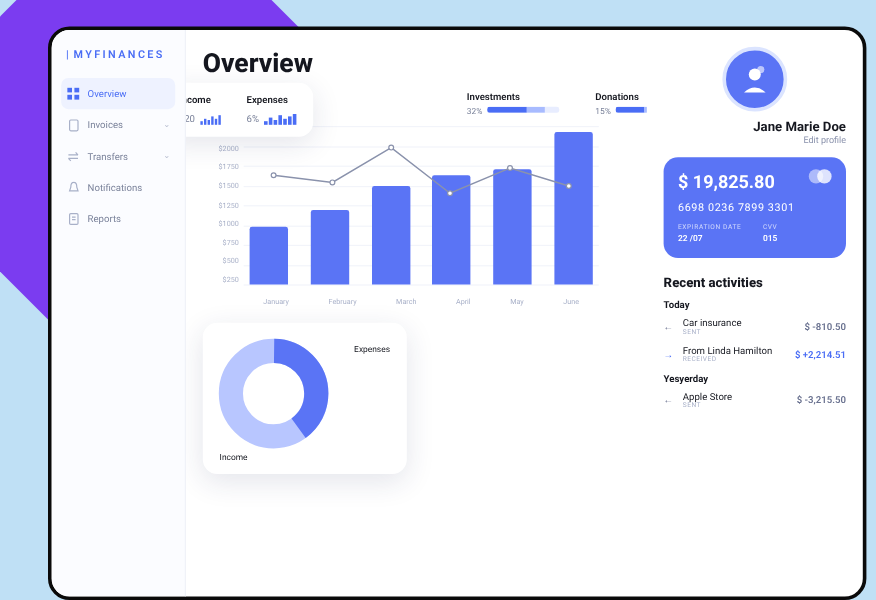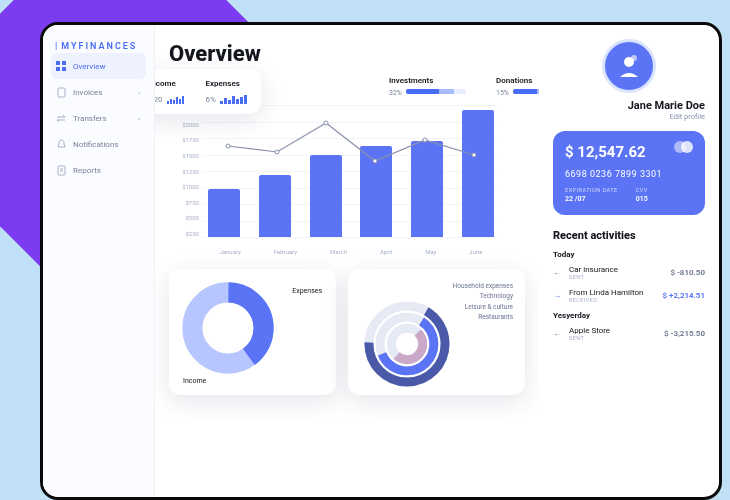--- a/index.html
+++ b/index.html
@@ -1,20 +1,20 @@
 <!DOCTYPE html>
 <html><head>
 <meta charset="utf-8">
 <style>
 *{box-sizing:border-box;margin:0;padding:0;font-family:-apple-system,BlinkMacSystemFont,'Segoe UI',Roboto,sans-serif}
 body{width:730px;height:500px;overflow:hidden;position:relative;background:#bfe0f5}
 .bg-tri{position:absolute;left:-40px;top:-40px;width:320px;height:320px;background:#7b3cf0;transform:rotate(45deg)}
 .app{position:absolute;left:40px;top:22px;right:8px;bottom:0;background:#fff;border:3px solid #0a0a0a;border-radius:18px;overflow:hidden;display:flex}
 .sidebar{width:112px;padding:16px 8px;background:#fbfcff;border-right:1px solid #f0f2f8;flex-shrink:0}
-.logo{color:#4a6df5;font-size:9px;letter-spacing:2px;font-weight:600;margin-bottom:2px;padding-left:4px}
+.logo{color:#4a6df5;font-size:9px;letter-spacing:2px;font-weight:600;margin-bottom:14px;padding-left:4px}
 .logo::before{content:"|";margin-right:2px}
 .nav-item{display:flex;align-items:center;gap:6px;padding:7px 4px;font-size:8px;color:#7a829a;cursor:pointer;border-radius:6px}
 .nav-item.active{color:#4a6df5;background:#eef2ff}
 .nav-item .ico{width:12px;height:12px;display:flex;align-items:center;justify-content:center}
 .nav-item .lbl{flex:1}
 .nav-item .chev{font-size:7px;color:#b8bed0}
 .main{flex:1;padding:16px 14px 0;position:relative;overflow:hidden}
 h1{font-size:22px;font-weight:800;color:#15171f;margin-bottom:10px}
 .stats-card{position:absolute;left:-20px;top:44px;background:#fff;border-radius:12px;box-shadow:0 6px 24px rgba(30,40,90,.12);padding:10px 14px;display:flex;gap:22px;z-index:5}
 .stat{font-size:8px}
@@ -238,36 +238,20 @@
 
     <div class="pies">
       <div class="pie-card pc1">
         <svg class="donut" viewBox="0 0 42 42">
           <circle cx="21" cy="21" r="15.9" fill="none" stroke="#b8c6ff" stroke-width="9"></circle>
           <circle cx="21" cy="21" r="15.9" fill="none" stroke="#5a74f5" stroke-width="9" stroke-dasharray="40 60" stroke-dashoffset="25"></circle>
         </svg>
         <div class="pie-lbl" style="top:18px;right:14px">Expenses</div>
         <div class="pie-lbl" style="bottom:10px;left:14px">Income</div>
       </div>
-      <div class="pie-card pc2">
-        <div class="legend">
-          <div>Household expenses</div>
-            <div>Technology</div>
-            <div>Leisure &amp; culture</div>
-            <div>Restaurants</div>
-        </div>
-        <svg class="donut-multi" viewBox="0 0 42 42" style="margin-top:16px">
-          <circle cx="21" cy="21" r="17" fill="none" stroke="#e6eaf5" stroke-width="4"></circle>
-          <circle cx="21" cy="21" r="17" fill="none" stroke="#4a5aa8" stroke-width="4" stroke-dasharray="72 35" stroke-dashoffset="18"></circle>
-          <circle cx="21" cy="21" r="12" fill="none" stroke="#e6eaf5" stroke-width="4"></circle>
-          <circle cx="21" cy="21" r="12" fill="none" stroke="#5a74f5" stroke-width="4" stroke-dasharray="45 30" stroke-dashoffset="12"></circle>
-          <circle cx="21" cy="21" r="7" fill="none" stroke="#e6eaf5" stroke-width="4"></circle>
-          <circle cx="21" cy="21" r="7" fill="none" stroke="#c9a8c8" stroke-width="4" stroke-dasharray="22 22" stroke-dashoffset="6"></circle>
-        </svg>
-      </div>
     </div>
   </main>
 
   <aside class="rightcol">
     <div class="profile">
       <div class="avatar">
         <svg width="30" height="30" viewBox="0 0 30 30">
             <circle cx="15" cy="11" r="5" fill="#fff"></circle>
             <path d="M6 26 Q15 18 24 26" fill="#fff"></path>
             <circle cx="20" cy="7" r="3" fill="#fff" opacity=".6"></circle>
@@ -275,21 +259,21 @@
       </div>
       <div class="pname">Jane Marie Doe</div>
       <div class="pedit">Edit profile</div>
     </div>
 
     <div class="card">
       <div class="card-logo">
           <i></i>
           <i></i>
         </div>
-      <div class="balance">$ 12,547.62</div>
+      <div class="balance">$ 19,825.80</div>
       <div class="cnum">6698 0236 7899 3301</div>
       <div class="cmeta">
         <div>
             <div class="l">EXPIRATION DATE</div>
             <div class="v">22 /07</div>
           </div>
         <div>
             <div class="l">CVV</div>
             <div class="v">015</div>
           </div>

